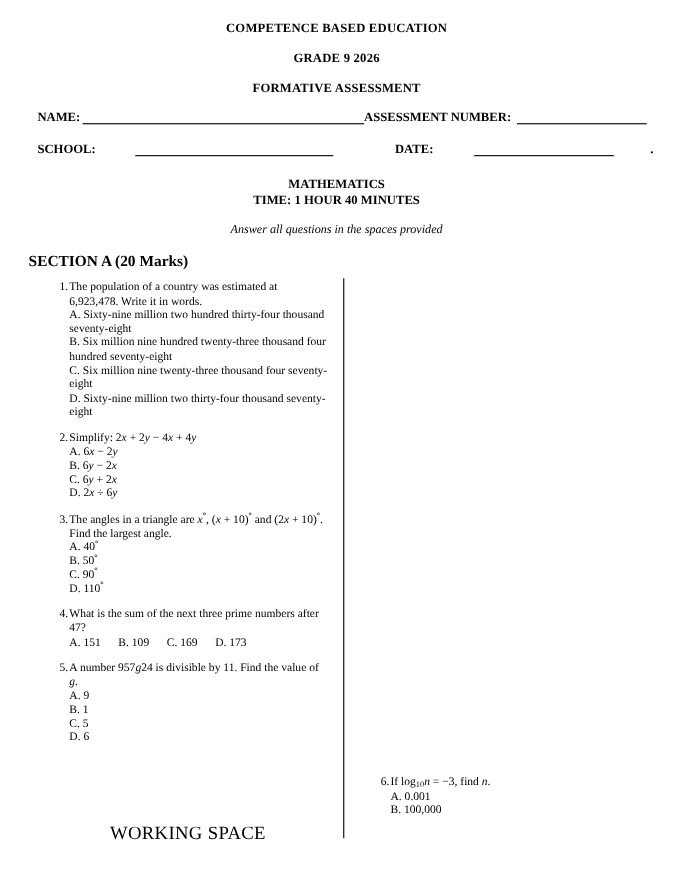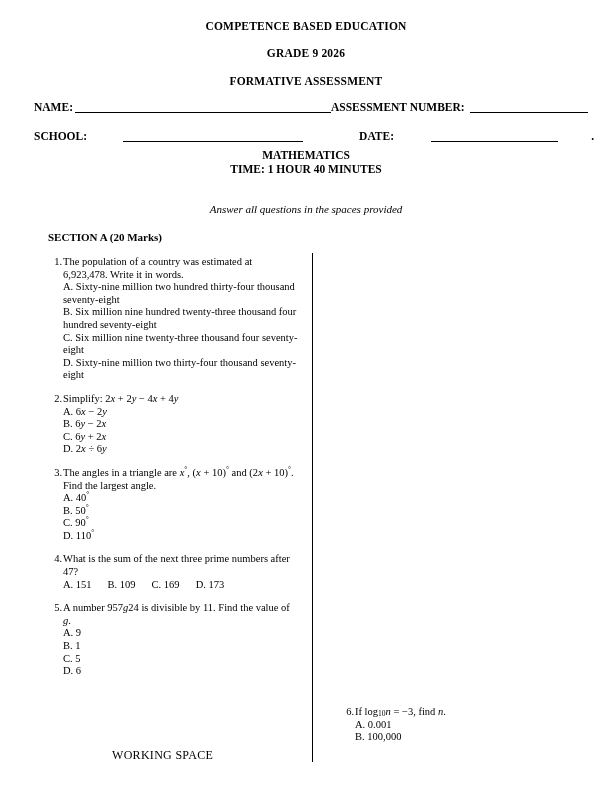--- a/index.html
+++ b/index.html
@@ -62,39 +62,38 @@
 
   
   .subject {
     position: absolute;
     left: 0; right: 0;
     text-align: center;
     font-weight: bold;
     font-size: 11.5px;
     line-height: 14px;
   }
-  .subject { top: 148px; font-family: Liberation Serif, serif; }
+  .subject { top: 161px; font-family: Liberation Serif, serif; }
 
   .instruction {
     position: absolute;
     left: 0; right: 0;
     text-align: center;
     font-style: italic;
     font-size: 11px;
     top: 203px;
   }
 
   
   .section-head {
     position: absolute;
     left: 26px;
     top: 231px;
     font-weight: bold;
-    font-size: 11px;
-    margin-left: 22px;
+    font-size: 14px;
   }
 
   
   .divider {
     position: absolute;
     left: 312px;
     top: 253px;
     width: 0;
     height: 509px;
     border-left: 1.3px solid #000;
@@ -128,23 +127,23 @@
   .opts-inline .oi { margin-right: 16px; }
   .opts-inline .oi:last-child { margin-right: 2px; }
 
   i, .mi { font-style: italic; }
   sup { font-size: 0.72em; line-height: 0; vertical-align: 0.52em; }
   sub { font-size: 0.72em; line-height: 0; vertical-align: -0.18em; }
 
   
   .working {
     position: absolute;
-    left: 112px;
+    left: 100px;
     top: 748px;
-    font-size: 12px;
+    font-size: 17px;
     letter-spacing: 0.3px;
   }
 </style>
 </head>
 <body>
 
 <div class="page">
 
   <div class="hdr hdr-1">COMPETENCE BASED EDUCATION</div>
   <div class="hdr hdr-2">GRADE 9 2026</div>

